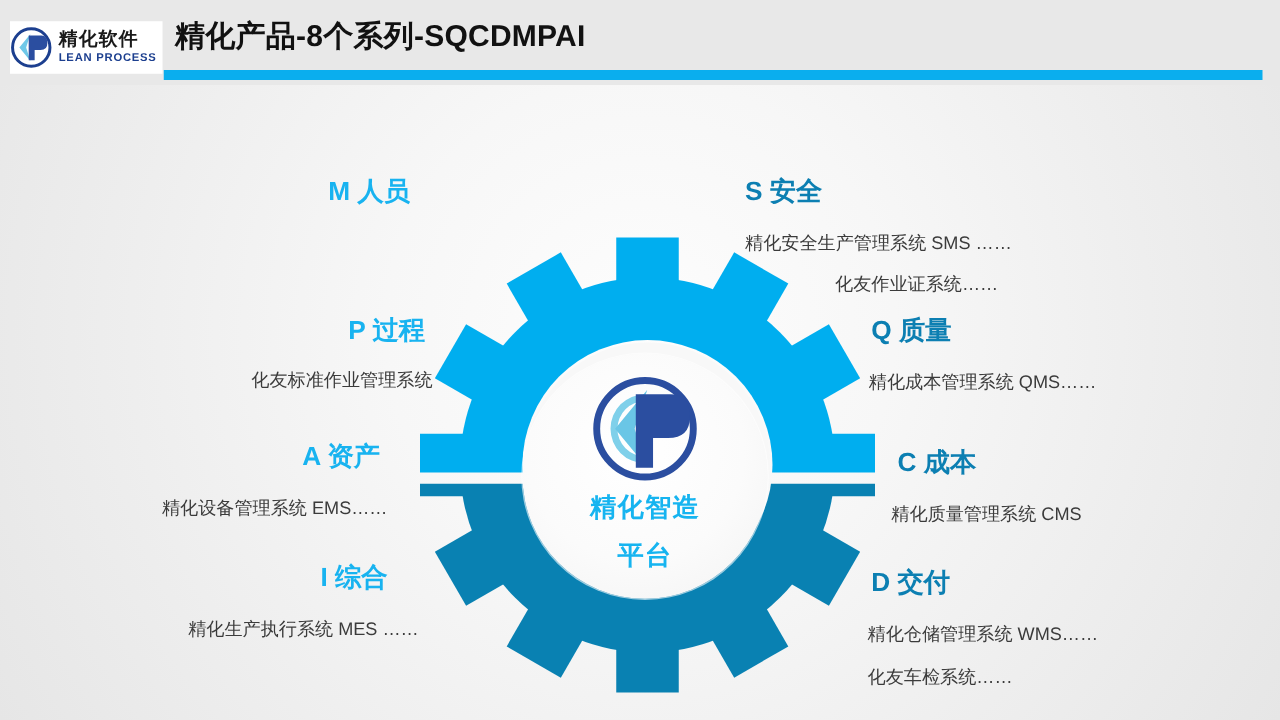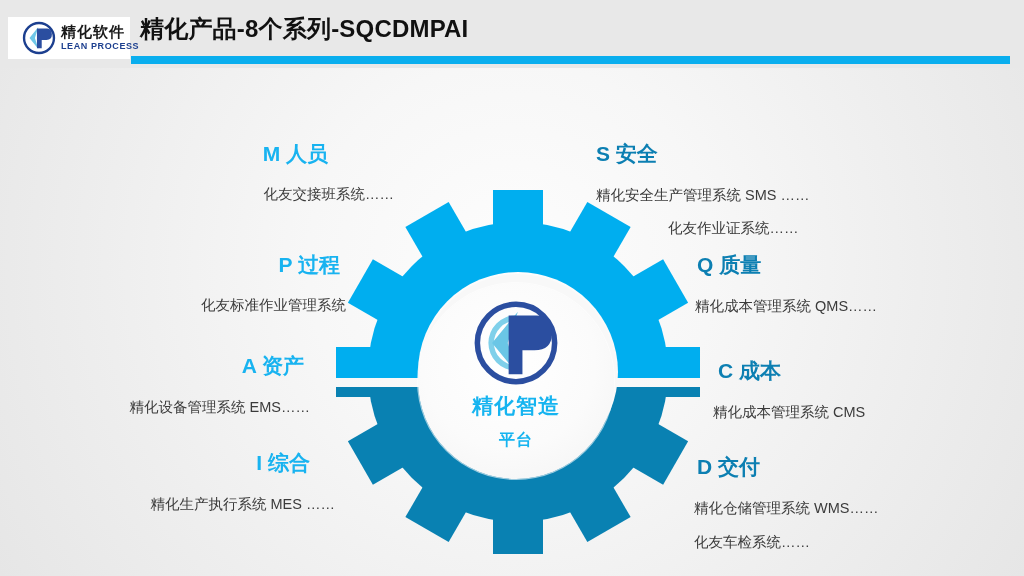--- a/index.html
+++ b/index.html
@@ -16,21 +16,21 @@
       radial-gradient(circle at 50% 46%, #fdfdfd 0%, #f7f7f7 34%, #eeeeee 68%, #e6e6e6 100%);
   }
   
   #header-band{
     position:absolute;left:0;top:0;width:1024px;height:68px;
     background:#e8e8e8;
   }
   #logo-box{
     position:absolute;left:8px;top:17px;width:122px;height:42px;
     background:#ffffff;
-    display:flex;align-items:center;gap:5px;padding-left:14px;
+    display:flex;align-items:center;gap:5px;padding-left:0;
     box-sizing:border-box;
   }
   #logo-mark{width:34px;height:34px;flex:0 0 34px;}
   #logo-words{display:flex;flex-direction:column;line-height:1;}
   #logo-cn{
     font-family:"Liberation Serif","DejaVu Serif",serif;
     font-weight:bold;font-size:15px;color:#1a1a1a;letter-spacing:1px;
     white-space:nowrap;
   }
   #logo-en{
@@ -59,21 +59,21 @@
     background:radial-gradient(circle at 46% 40%,#ffffff 0%,#fbfbfb 55%,#f2f2f2 100%);
     display:flex;flex-direction:column;align-items:center;
     box-shadow:0 0 0 1px rgba(255,255,255,0.6);
   }
   #hub-logo{width:92px;height:92px;margin-top:14px;}
   #hub-line1{
     margin-top:3px;font-weight:bold;font-size:21px;color:#16b4f0;
     letter-spacing:1px;white-space:nowrap;
   }
   #hub-line2{
-    margin-top:10px;font-weight:bold;font-size:16px;color:#16b4f0;
+    margin-top:10px;font-weight:bold;font-size:21px;color:#16b4f0;
     letter-spacing:1px;white-space:nowrap;
   }
   
   .cluster{position:absolute;}
   .cluster .head{
     font-weight:bold;font-size:21px;white-space:nowrap;line-height:1;
   }
   .cluster .sub{
     font-size:14.5px;color:#3b3b3b;white-space:nowrap;line-height:1;
     font-weight:normal;
@@ -200,21 +200,20 @@
       <path d="M52 16 L24 50 L52 84 L41 50 Z" fill="#6ac6e6"></path>
       <path d="M42 20 L72 20 Q89 20 89 40 Q89 58 70 58 L57 58 L57 84 L42 84 Z
                M57 31 L69 31 Q77 31 77 39 Q77 46 69 46 L57 46 Z" fill="#2b4ea0"></path>
     </svg>
     <div id="hub-line1">精化智造</div>
     <div id="hub-line2">平台</div>
   </div>
 
   <div id="cl-m" class="cluster ta-r">
     <div class="head c-light">M  人员</div>
-    <div class="sub">化友交接班系统……</div>
   </div>
 
   <div id="cl-p" class="cluster ta-r">
     <div class="head c-light">P  过程</div>
     <div class="sub">化友标准作业管理系统</div>
   </div>
 
   <div id="cl-a" class="cluster ta-r">
     <div class="head c-light">A  资产</div>
     <div class="sub">精化设备管理系统 EMS……</div>
@@ -231,21 +230,21 @@
     <div class="sub indent">化友作业证系统……</div>
   </div>
 
   <div id="cl-q" class="cluster ta-l">
     <div class="head c-dark">Q 质量</div>
     <div class="sub">精化成本管理系统 QMS……</div>
   </div>
 
   <div id="cl-c" class="cluster ta-l">
     <div class="head c-dark">C 成本</div>
-    <div class="sub">精化成本管理系统 CMS</div>
+    <div class="sub">精化质量管理系统 CMS</div>
   </div>
 
   <div id="cl-d" class="cluster ta-l">
     <div class="head c-dark">D 交付</div>
     <div class="sub">精化仓储管理系统 WMS……</div>
     <div class="sub second">化友车检系统……</div>
   </div>
 
 </div>
 

